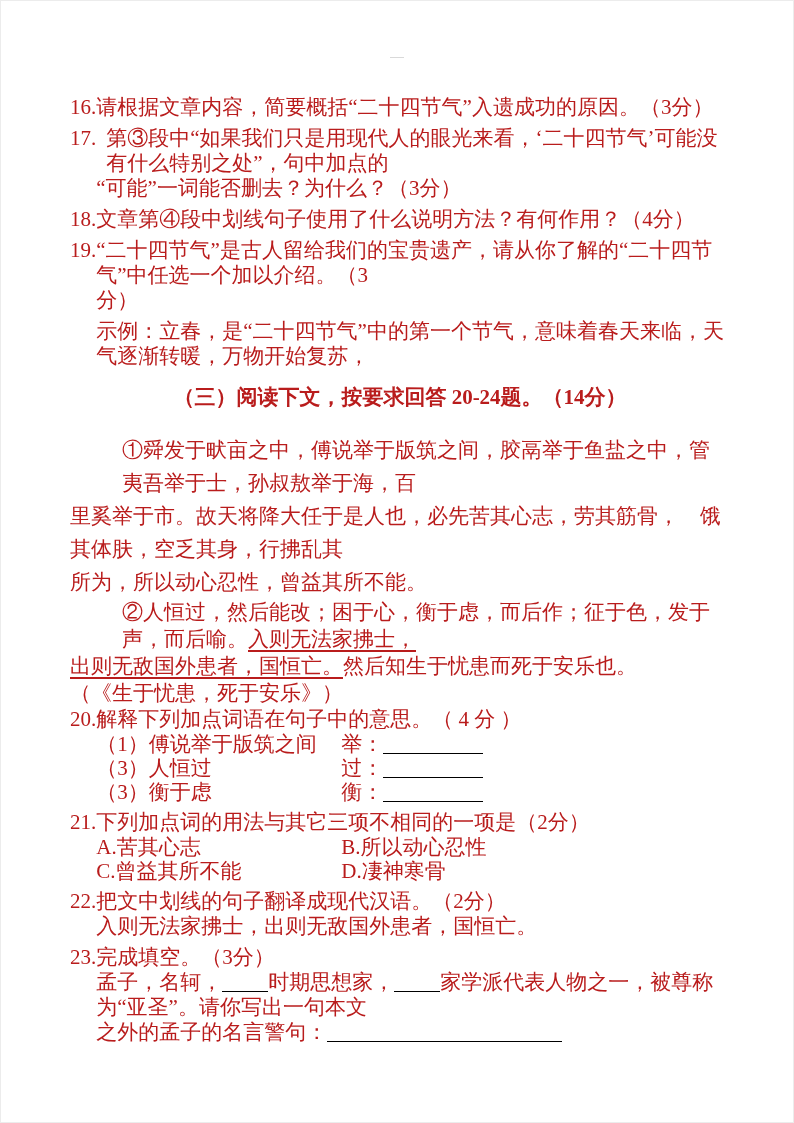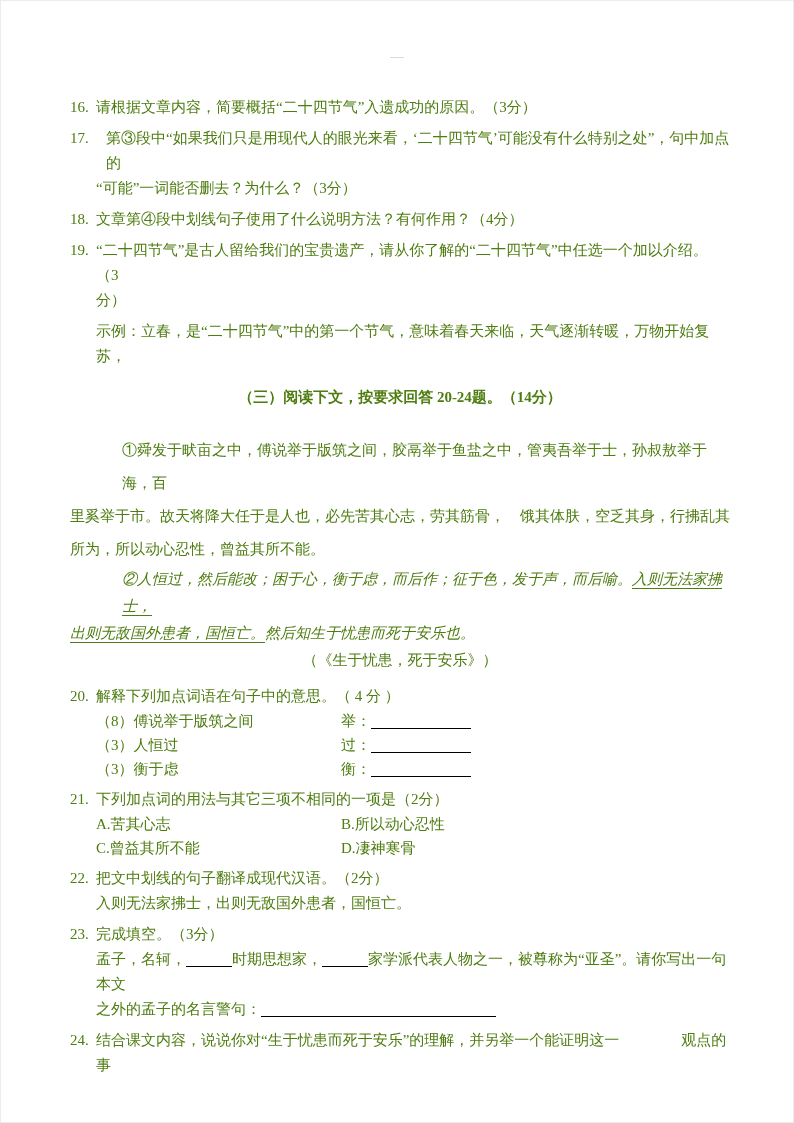--- a/index.html
+++ b/index.html
@@ -5,38 +5,38 @@
   * { margin: 0; padding: 0; box-sizing: border-box; }
   html, body { background: #ffffff; }
   body { width: 794px; height: 1123px; overflow: hidden; }
   .page {
     position: relative;
     width: 794px; height: 1123px;
     background: #ffffff;
     outline: 1px solid #ececec; outline-offset: -1px;
     padding: 95px 64px 0 70px;
     font-family: "Liberation Serif", "DejaVu Serif", serif;
-    font-size: 15px; color: #4d7c0f; line-height: 25px;
+    font-size: 21px; color: #b91c1c; line-height: 25px;
   }
   .header-mark {
     position: absolute; top: 57px; left: 390px;
     width: 14px; border-top: 1px solid #d9d9d9;
   }
   .q { display: flex; margin-bottom: 6px; }
   .qnum { flex: 0 0 26px; }
   .qtext { flex: 1; }
   .pad-sm { padding-left: 10px; }
   .example { margin-top: 6px; }
   .q19 { margin-bottom: 16px; }
   .section-heading { font-weight: bold; margin: 14px 0 24px 0; text-align: center; }
   .passage .pline { line-height: 33px; }
-  .passage .pline.tight { line-height: 27px; font-style: italic; }
+  .passage .pline.tight { line-height: 27px; }
   .pindent { padding-left: 52px; }
   .ul { text-decoration: underline; text-underline-offset: 4px; }
-  .attribution { text-align: center; line-height: 27px; margin-bottom: 10px; }
+  .attribution { text-align: left; line-height: 27px; margin-bottom: 0; }
   .wrow { line-height: 24px; }
   .wphrase { display: inline-block; width: 245px; }
   .optrow { line-height: 24px; }
   .opt-left { display: inline-block; width: 245px; }
   .blank {
     display: inline-block;
     border-bottom: 1px solid #000;
     height: 14px; vertical-align: -3px;
   }
   .blank-word { width: 100px; }
@@ -90,21 +90,21 @@
     <div class="pline tight pindent"><span>②人恒过，然后能改；困于心，衡于虑，而后作；征于色，发于声，而后喻。</span><span class="ul">入则无法家拂士，</span></div>
     <div class="pline tight"><span class="ul">出则无敌国外患者，国恒亡。</span><span>然后知生于忧患而死于安乐也。</span></div>
     <div class="attribution">（《生于忧患，死于安乐》）</div>
   </div>
 
   <div class="q">
     <span class="qnum">20.</span>
     <div class="qtext">
       <div>解释下列加点词语在句子中的意思。（ 4 分 ）</div>
       <div class="wrow">
-        <span class="wphrase">（8）傅说举于版筑之间</span><span>举：</span><span class="blank blank-word"></span>
+        <span class="wphrase">（1）傅说举于版筑之间</span><span>举：</span><span class="blank blank-word"></span>
       </div>
       <div class="wrow">
         <span class="wphrase">（3）人恒过</span><span>过：</span><span class="blank blank-word"></span>
       </div>
       <div class="wrow">
         <span class="wphrase">（3）衡于虑</span><span>衡：</span><span class="blank blank-word"></span>
       </div>
     </div>
   </div>
 
@@ -131,21 +131,14 @@
 
   <div class="q">
     <span class="qnum">23.</span>
     <div class="qtext">
       <div>完成填空。（3分）</div>
       <div><span>孟子，名轲，</span><span class="blank blank-short"></span><span>时期思想家，</span><span class="blank blank-short"></span><span>家学派代表人物之一，被尊称为“亚圣”。请你写出一句本文</span></div>
       <div><span>之外的孟子的名言警句：</span><span class="blank blank-long"></span></div>
     </div>
   </div>
 
-  <div class="q">
-    <span class="qnum">24.</span>
-    <div class="qtext">
-      <div><span>结合课文内容，说说你对“生于忧患而死于安乐”的理解，并另举一个能证明这一</span><span class="gap"></span><span>观点的事</span></div>
-
-    </div>
-  </div>
 
 </div>
 
 </body></html>

